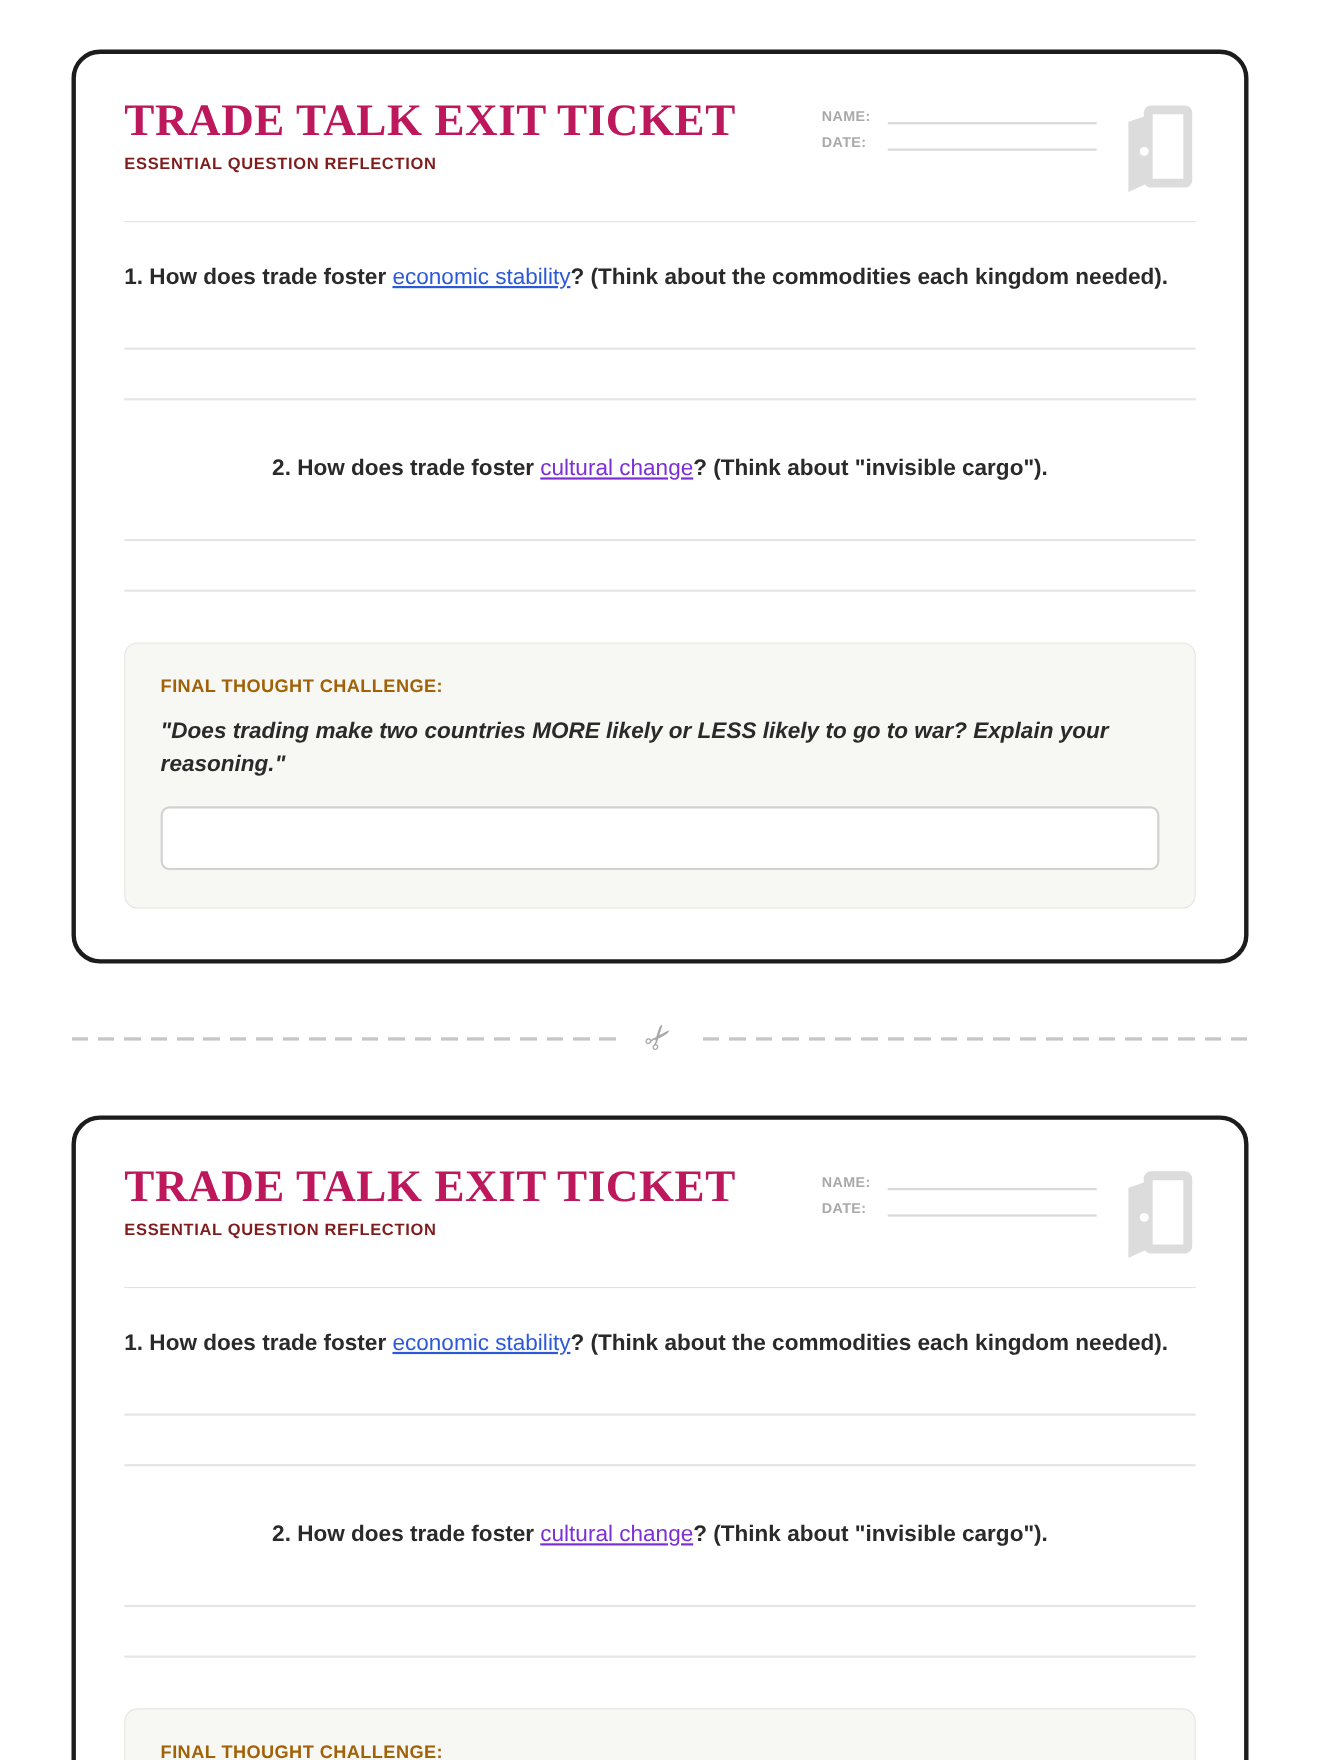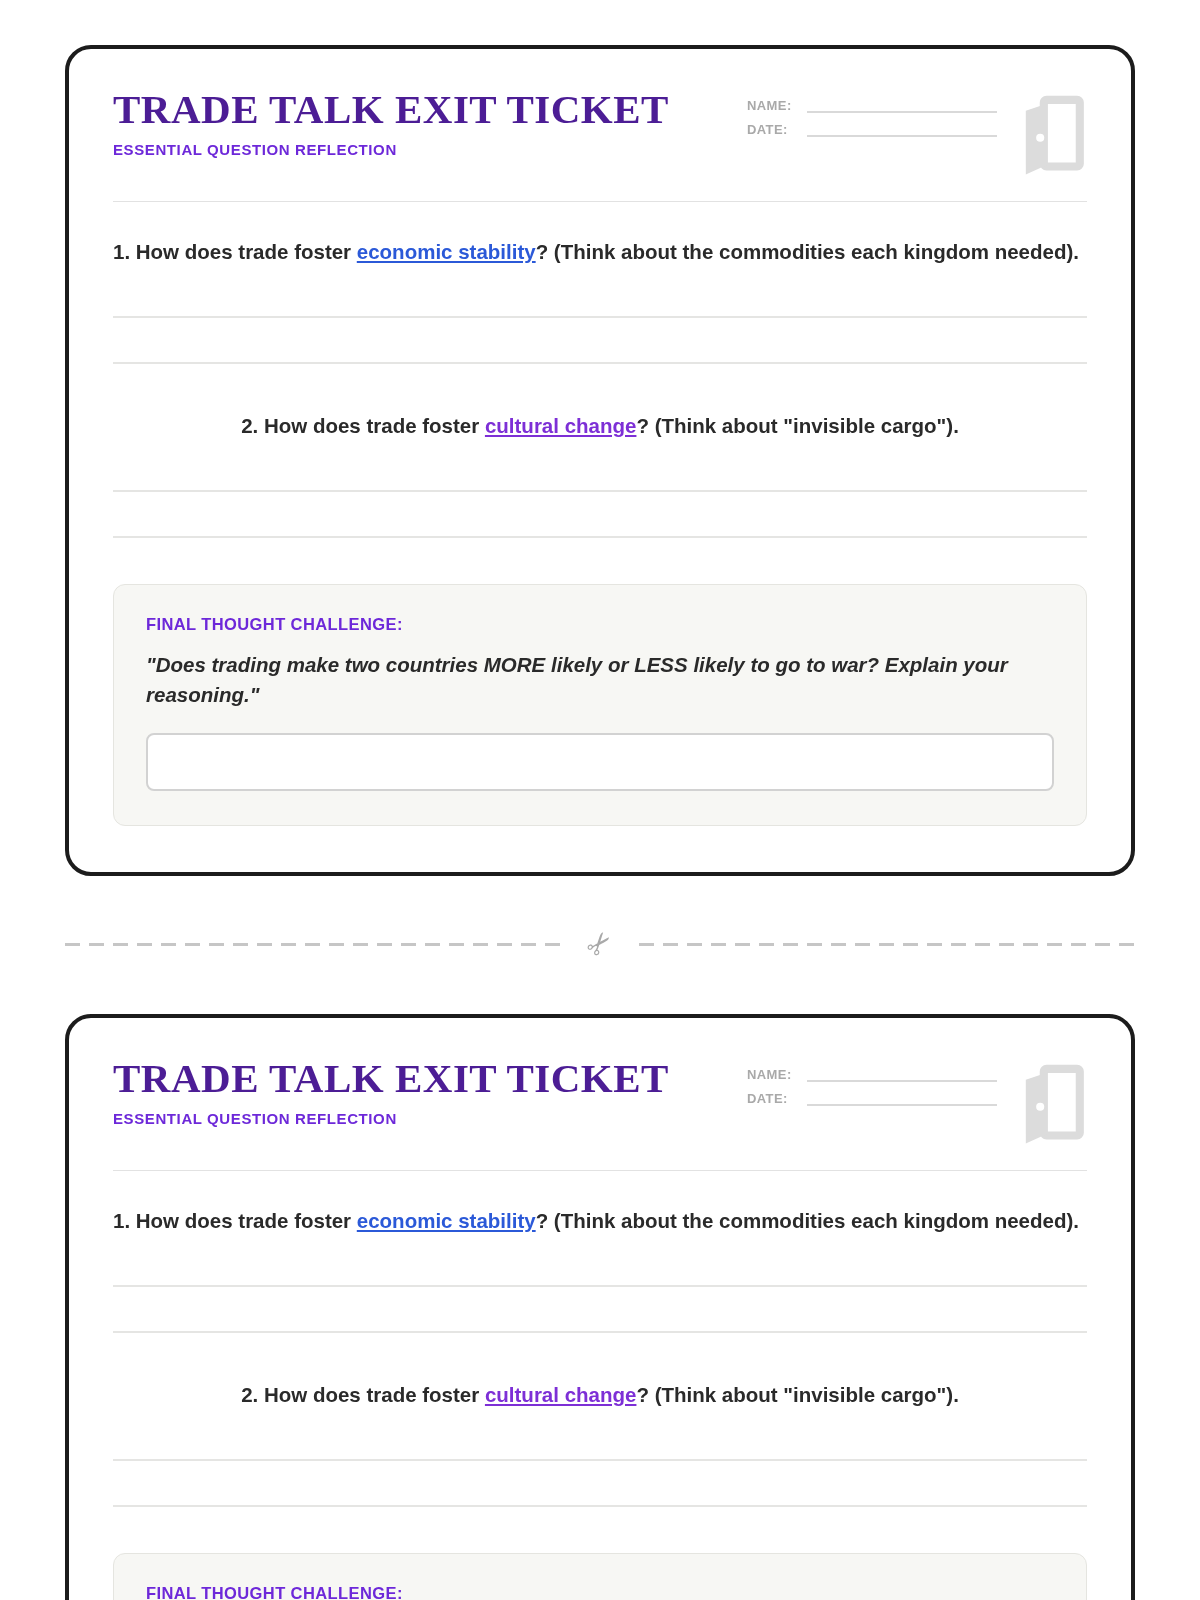--- a/index.html
+++ b/index.html
@@ -30,28 +30,28 @@
     justify-content: space-between;
     align-items: flex-start;
     border-bottom: 1px solid #e2e2e2;
     padding-bottom: 24px;
   }
   .title {
     font-family: "Liberation Serif", serif;
     font-weight: bold;
     font-size: 41px;
     letter-spacing: 0.5px;
-    color: #4c1d95;
+    color: #be185d;
     margin: 0;
     line-height: 1.1;
   }
   .subtitle {
     font-size: 15px;
     font-weight: bold;
-    color: #6d28d9;
+    color: #7f1d1d;
     letter-spacing: 0.6px;
     margin-top: 9px;
   }
   .header-right {
     display: flex;
     align-items: flex-start;
     gap: 18px;
     padding-top: 6px;
   }
   .fields { display: flex; flex-direction: column; gap: 8px; padding-top: 4px; }
@@ -72,21 +72,21 @@
 
   
   .question {
     margin: 34px 0 0 0;
     font-size: 20.5px;
     font-weight: bold;
     color: #2a2a2a;
     line-height: 1.55;
   }
   .qlink {
-    font-weight: bold;
+    font-weight: normal;
     text-decoration: underline;
     cursor: pointer;
   }
   .answer-lines { margin-top: 4px; }
   .rule {
     height: 46px;
     border-bottom: 2px solid #e5e5e3;
   }
   .q2 { margin-top: 46px; text-align: center; }
 
@@ -94,21 +94,21 @@
   .final-box {
     margin-top: 46px;
     background: #f7f7f4;
     border: 1px solid #e5e5e0;
     border-radius: 12px;
     padding: 30px 32px 34px 32px;
   }
   .final-label {
     font-size: 16.5px;
     font-weight: bold;
-    color: #6d28d9;
+    color: #a16207;
     letter-spacing: 0.4px;
   }
   .final-quote {
     margin-top: 16px;
     font-size: 20.5px;
     font-weight: bold;
     font-style: italic;
     color: #2a2a2a;
     line-height: 1.5;
   }

